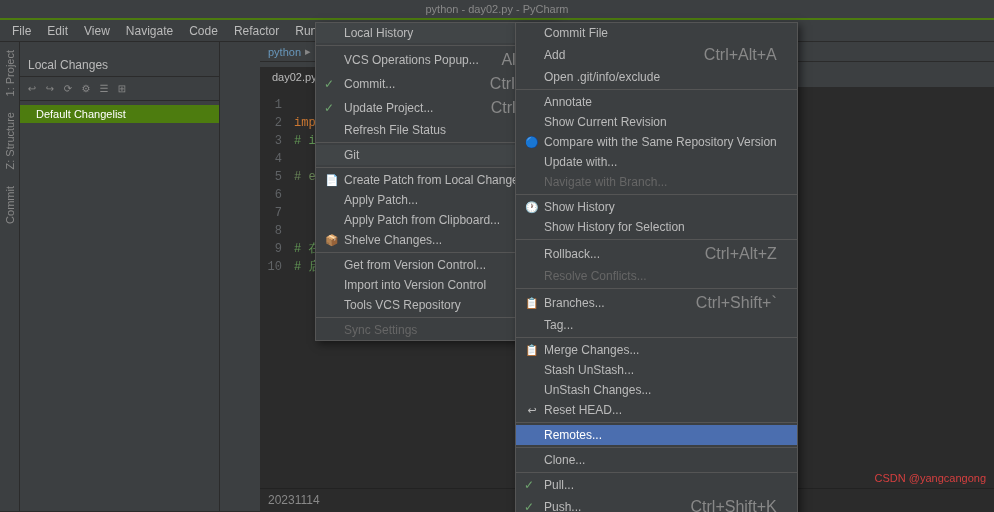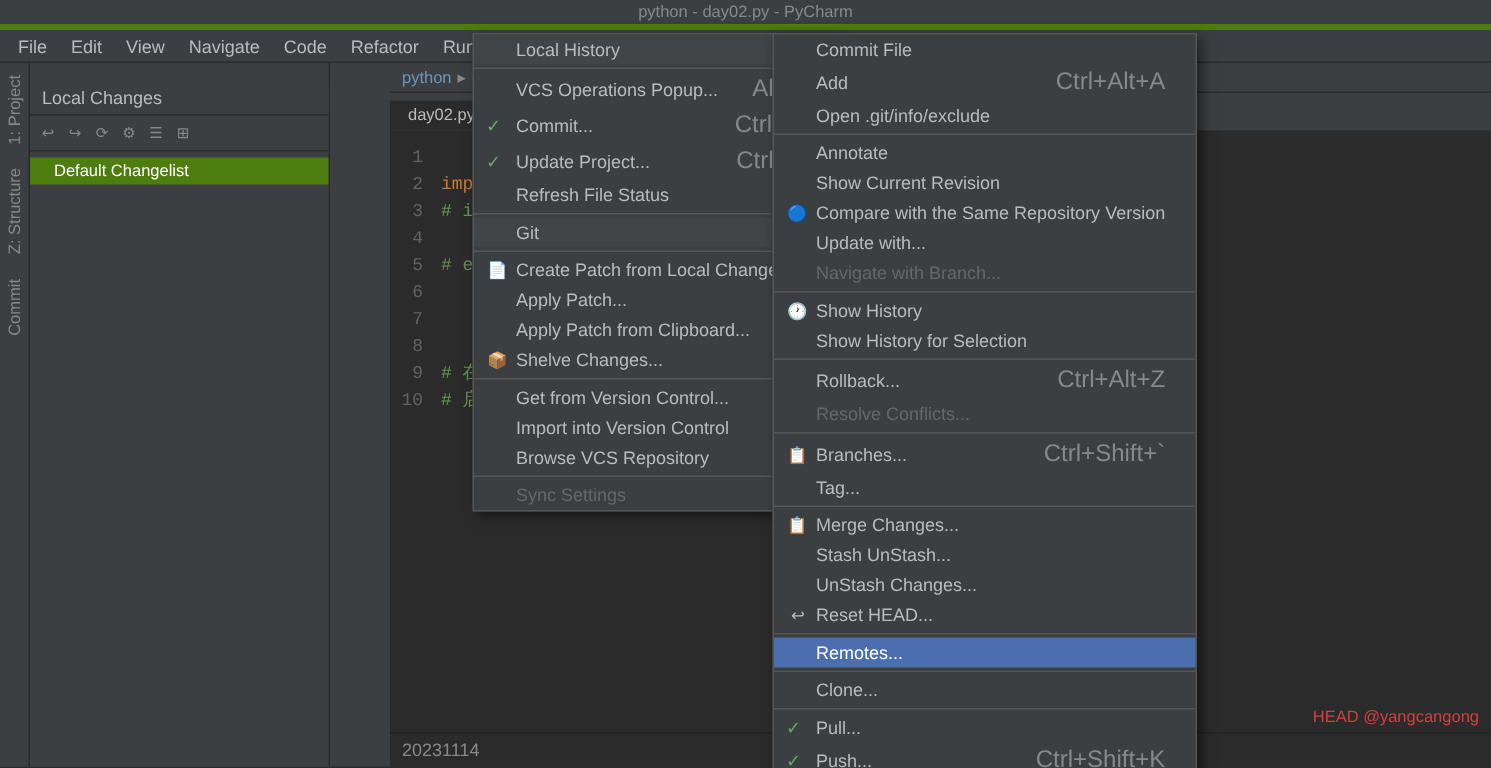--- a/index.html
+++ b/index.html
@@ -37,21 +37,21 @@
 
     
     .titlebar {
       background: #3c3f41;
       height: 20px;
       display: flex;
       align-items: center;
       justify-content: center;
       font-size: 11px;
       color: #888;
-      border-bottom: 4px solid #4d7c0f;
+      border-bottom: 2px solid #4d7c0f;
     }
 
     
     .main-layout {
       display: flex;
       height: calc(512px - 43px);
       position: relative;
     }
 
     
@@ -467,21 +467,21 @@
     <span class="menu-item-check"></span>
     <span class="menu-item-label">Get from Version Control...</span>
   </div>
   <div class="menu-item">
     <span class="menu-item-check"></span>
     <span class="menu-item-label">Import into Version Control</span>
     <span class="menu-item-arrow">▶</span>
   </div>
   <div class="menu-item">
     <span class="menu-item-check"></span>
-    <span class="menu-item-label">Browse VCS Repository</span>
+    <span class="menu-item-label">Tools VCS Repository</span>
     <span class="menu-item-arrow">▶</span>
   </div>
   <div class="menu-separator"></div>
   <div class="menu-item disabled">
     <span class="menu-item-check"></span>
     <span class="menu-item-label">Sync Settings</span>
   </div>
 </div>
 
 <div class="git-submenu">
@@ -581,14 +581,14 @@
     <span class="menu-item-label">Pull...</span>
   </div>
   <div class="menu-item">
     <span class="menu-item-check" style="color:#6ea36e;">✓</span>
     <span class="menu-item-label">Push...</span>
     <span class="menu-item-shortcut">Ctrl+Shift+K</span>
   </div>
 </div>
 
 <div class="watermark">
-  <span>HEAD @yangcangong</span>
+  <span>CSDN @yangcangong</span>
 </div>
 
 </body></html>

